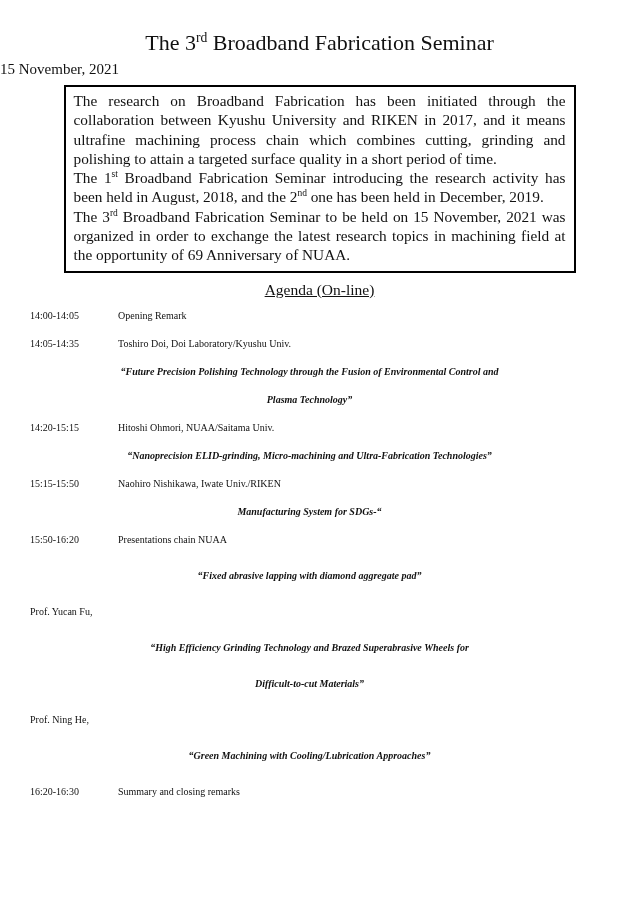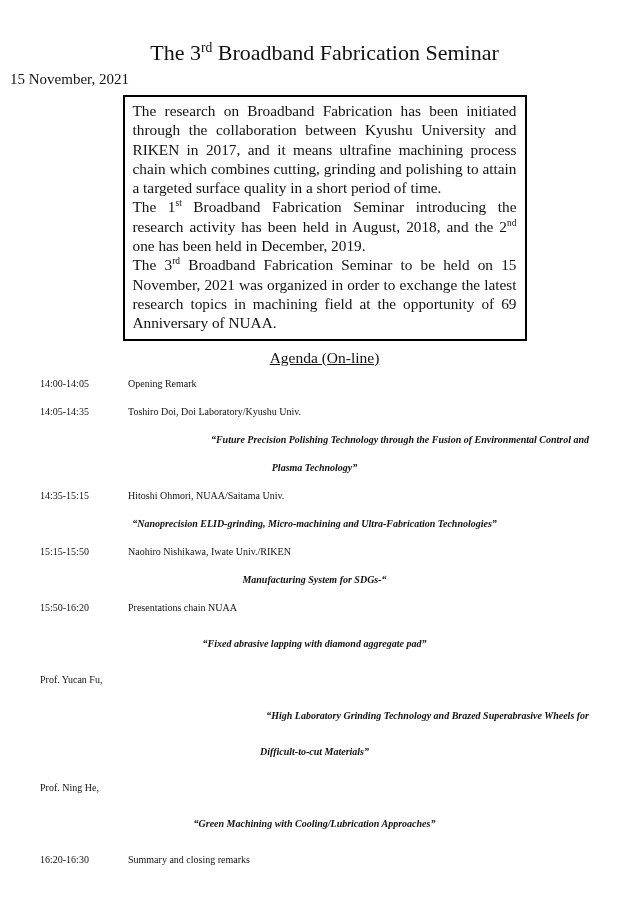--- a/index.html
+++ b/index.html
@@ -2,38 +2,38 @@
 <html><head>
 <meta charset="utf-8">
 <style>
   html, body { margin: 0; padding: 0; }
   body {
     width: 639px; height: 905px;
     background: #ffffff; color: #111;
     font-family: "Liberation Serif", serif;
     overflow: hidden;
   }
-  .page { padding-top: 40px; margin-left: 10px; }
+  .page { padding-top: 30px; }
 
   .doc-title {
     text-align: center;
     font-size: 22px;
     line-height: 26px;
   }
   sup { font-size: 0.62em; line-height: 0; vertical-align: super; }
 
   .doc-date {
     font-size: 15px;
     line-height: 18px;
     margin-top: 4px;
   }
 
   .intro-box {
     box-sizing: border-box;
-    width: 404px;
+    width: 512px;
     margin: 7px auto 0 auto;
     border: 2px solid #000;
     padding: 4px 8px 6px 8px;
     font-size: 15.3px;
     line-height: 19.3px;
     text-align: justify;
   }
   .intro-box p { margin: 0; }
 
   .agenda-heading {
@@ -51,21 +51,21 @@
   .row { line-height: 16px; margin-bottom: 12px; }
   .row.lg { margin-bottom: 20px; }
   .row.session { display: flex; }
   .row.session .time { width: 88px; flex: none; }
   .row.talk {
     text-align: center;
     font-weight: bold;
     font-style: italic;
     padding-right: 20px;
   }
-  .row.talk .line:not(:last-child) { margin-bottom: 12px; text-align: right; }
+  .row.talk .line:not(:last-child) { margin-bottom: 12px; }
   .row.talk.lg .line:not(:last-child) { margin-bottom: 20px; }
 </style>
 </head>
 <body>
 
 <div class="page">
 
   <div class="doc-title"><span>The 3</span><sup>rd</sup><span> Broadband Fabrication Seminar</span></div>
 
   <div class="doc-date">15 November, 2021</div>
@@ -89,21 +89,21 @@
       <span class="time">14:05-14:35</span>
       <span class="desc">Toshiro Doi, Doi Laboratory/Kyushu Univ.</span>
     </div>
 
     <div class="row talk">
       <div class="line">“Future Precision Polishing Technology through the Fusion of Environmental Control and</div>
       <div class="line">Plasma Technology”</div>
     </div>
 
     <div class="row session">
-      <span class="time">14:35-15:15</span>
+      <span class="time">14:20-15:15</span>
       <span class="desc">Hitoshi Ohmori, NUAA/Saitama Univ.</span>
     </div>
 
     <div class="row talk">
       <div class="line">“Nanoprecision ELID-grinding, Micro-machining and Ultra-Fabrication Technologies”</div>
     </div>
 
     <div class="row session">
       <span class="time">15:15-15:50</span>
       <span class="desc">Naohiro Nishikawa, Iwate Univ./RIKEN</span>
@@ -119,21 +119,21 @@
     </div>
 
 
     <div class="row talk lg">
       <div class="line">“Fixed abrasive lapping with diamond aggregate pad”</div>
     </div>
 
     <div class="row speaker lg">Prof. Yucan Fu,</div>
 
     <div class="row talk lg">
-      <div class="line">“High Laboratory Grinding Technology and Brazed Superabrasive Wheels for</div>
+      <div class="line">“High Efficiency Grinding Technology and Brazed Superabrasive Wheels for</div>
       <div class="line">Difficult-to-cut Materials”</div>
     </div>
 
     <div class="row speaker lg">Prof. Ning He,</div>
 
     <div class="row talk lg">
       <div class="line">“Green Machining with Cooling/Lubrication Approaches”</div>
     </div>
 
     <div class="row session lg">

